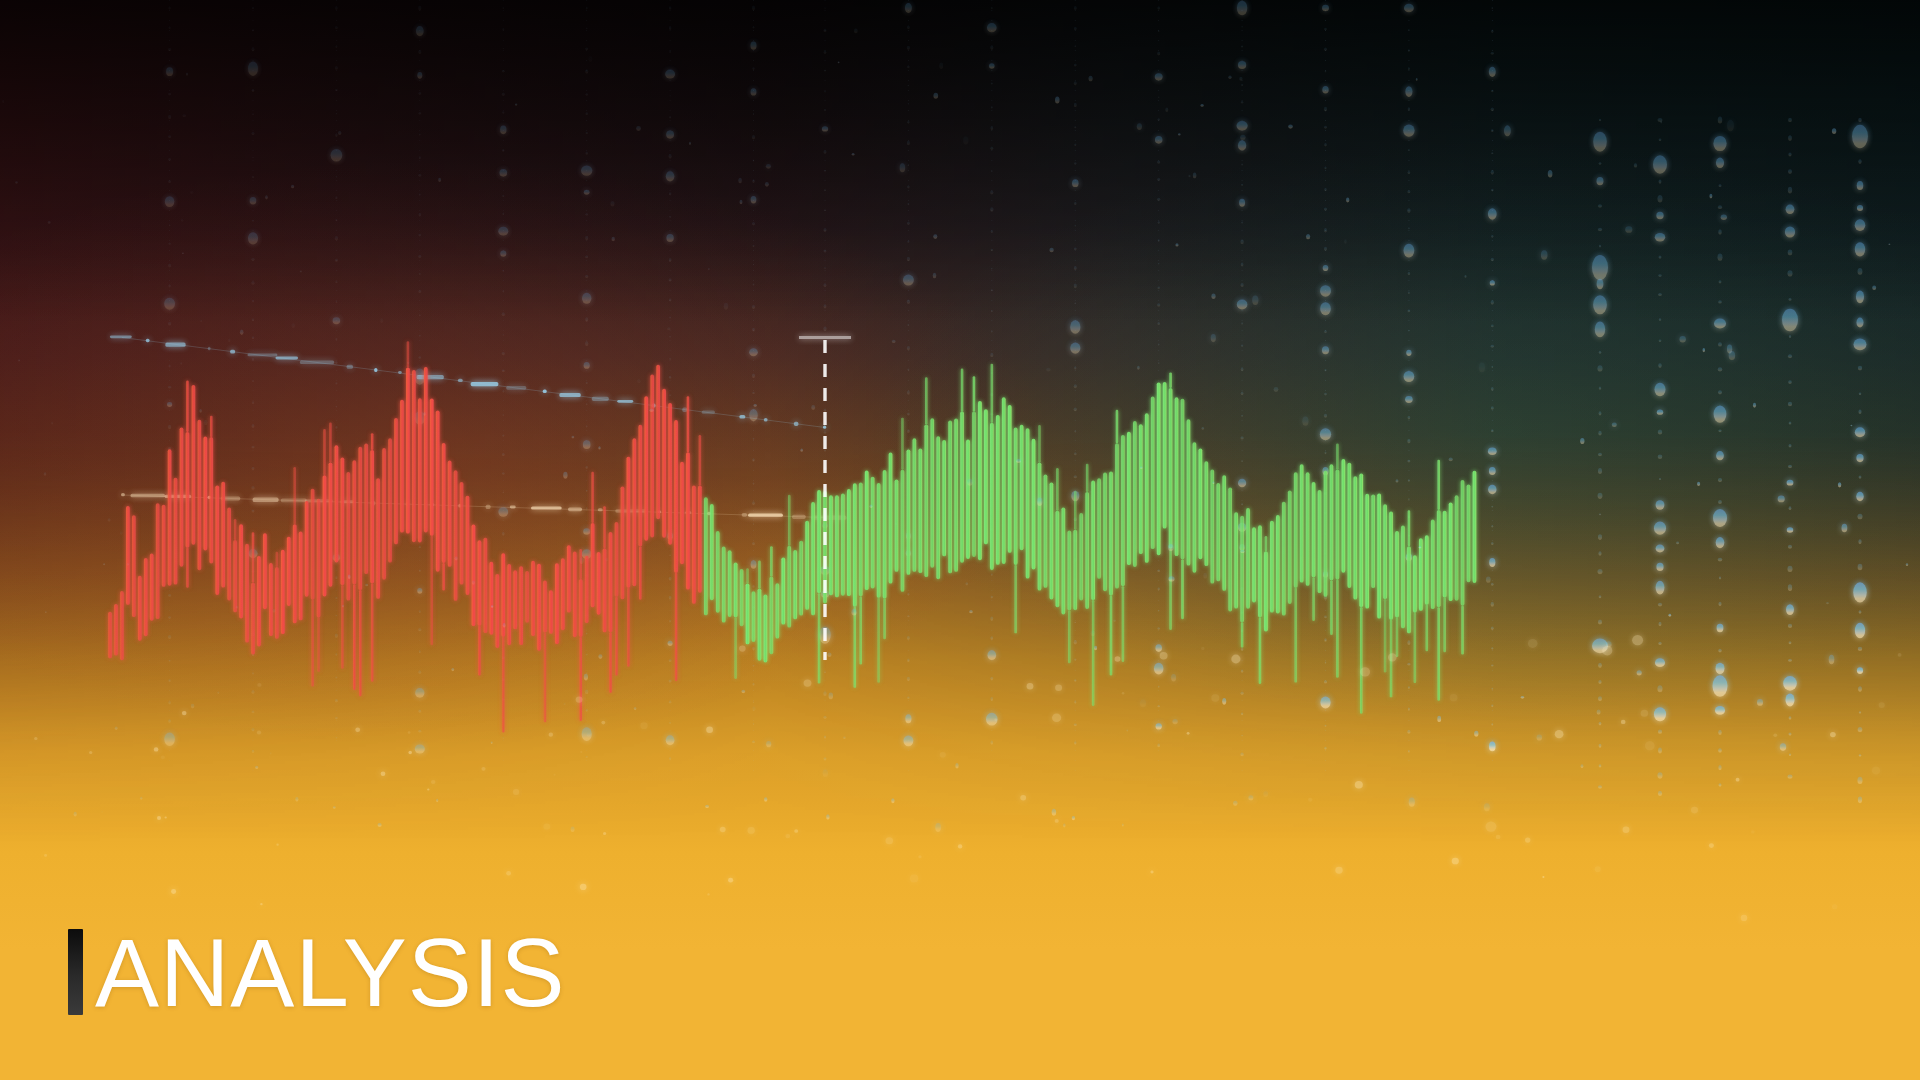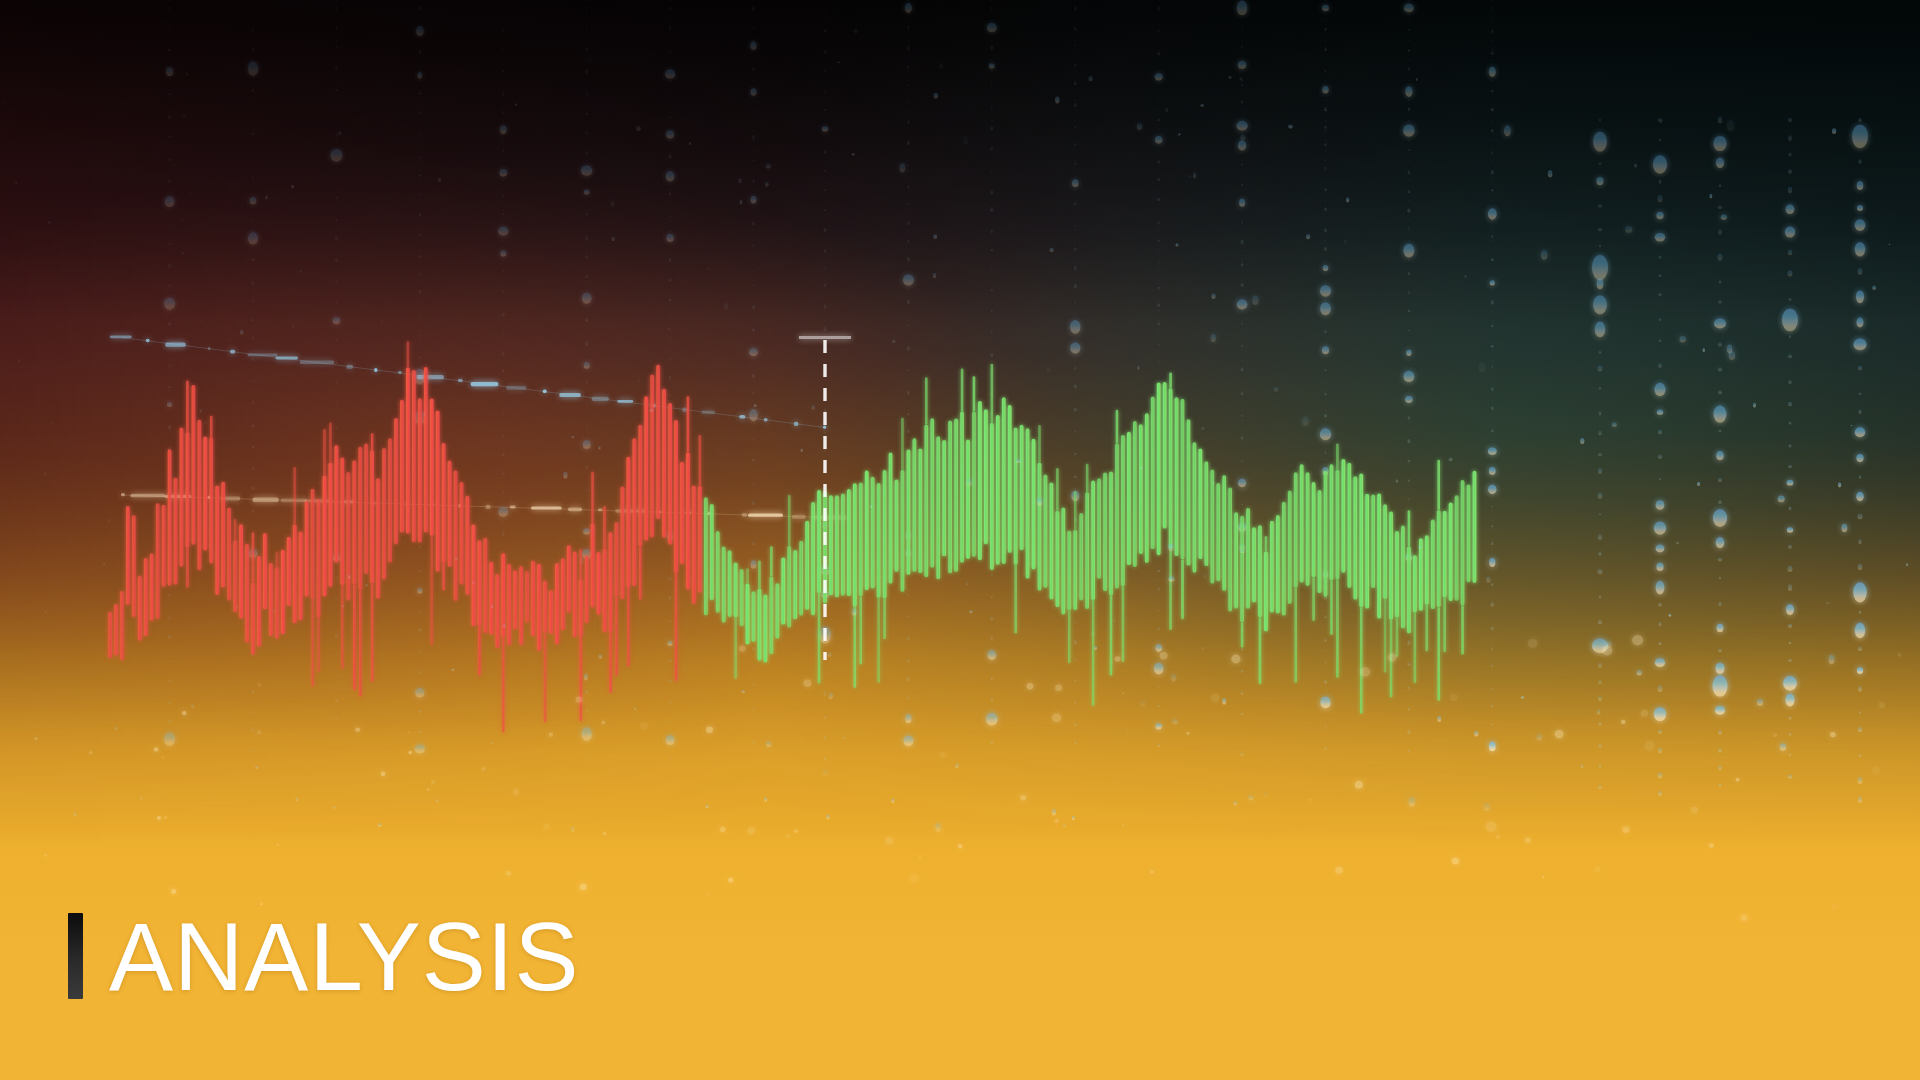--- a/index.html
+++ b/index.html
@@ -68,24 +68,24 @@
     inset: 0;
     width: 1920px;
     height: 1080px;
     display: block;
   }
 
   
   .title-block {
     position: absolute;
     left: 68px;
-    bottom: 78px;
+    bottom: 62px;
     display: flex;
     align-items: center;
-    gap: 26px;
+    gap: 12px;
   }
   .title-bar {
     width: 15px;
     height: 86px;
     background: linear-gradient(to bottom, #0c0c0c 0%, #2a2a2a 55%, #3a3a3a 100%);
     border-radius: 1px;
   }
   .title-text {
     color: #ffffff;
     font-size: 96px;

